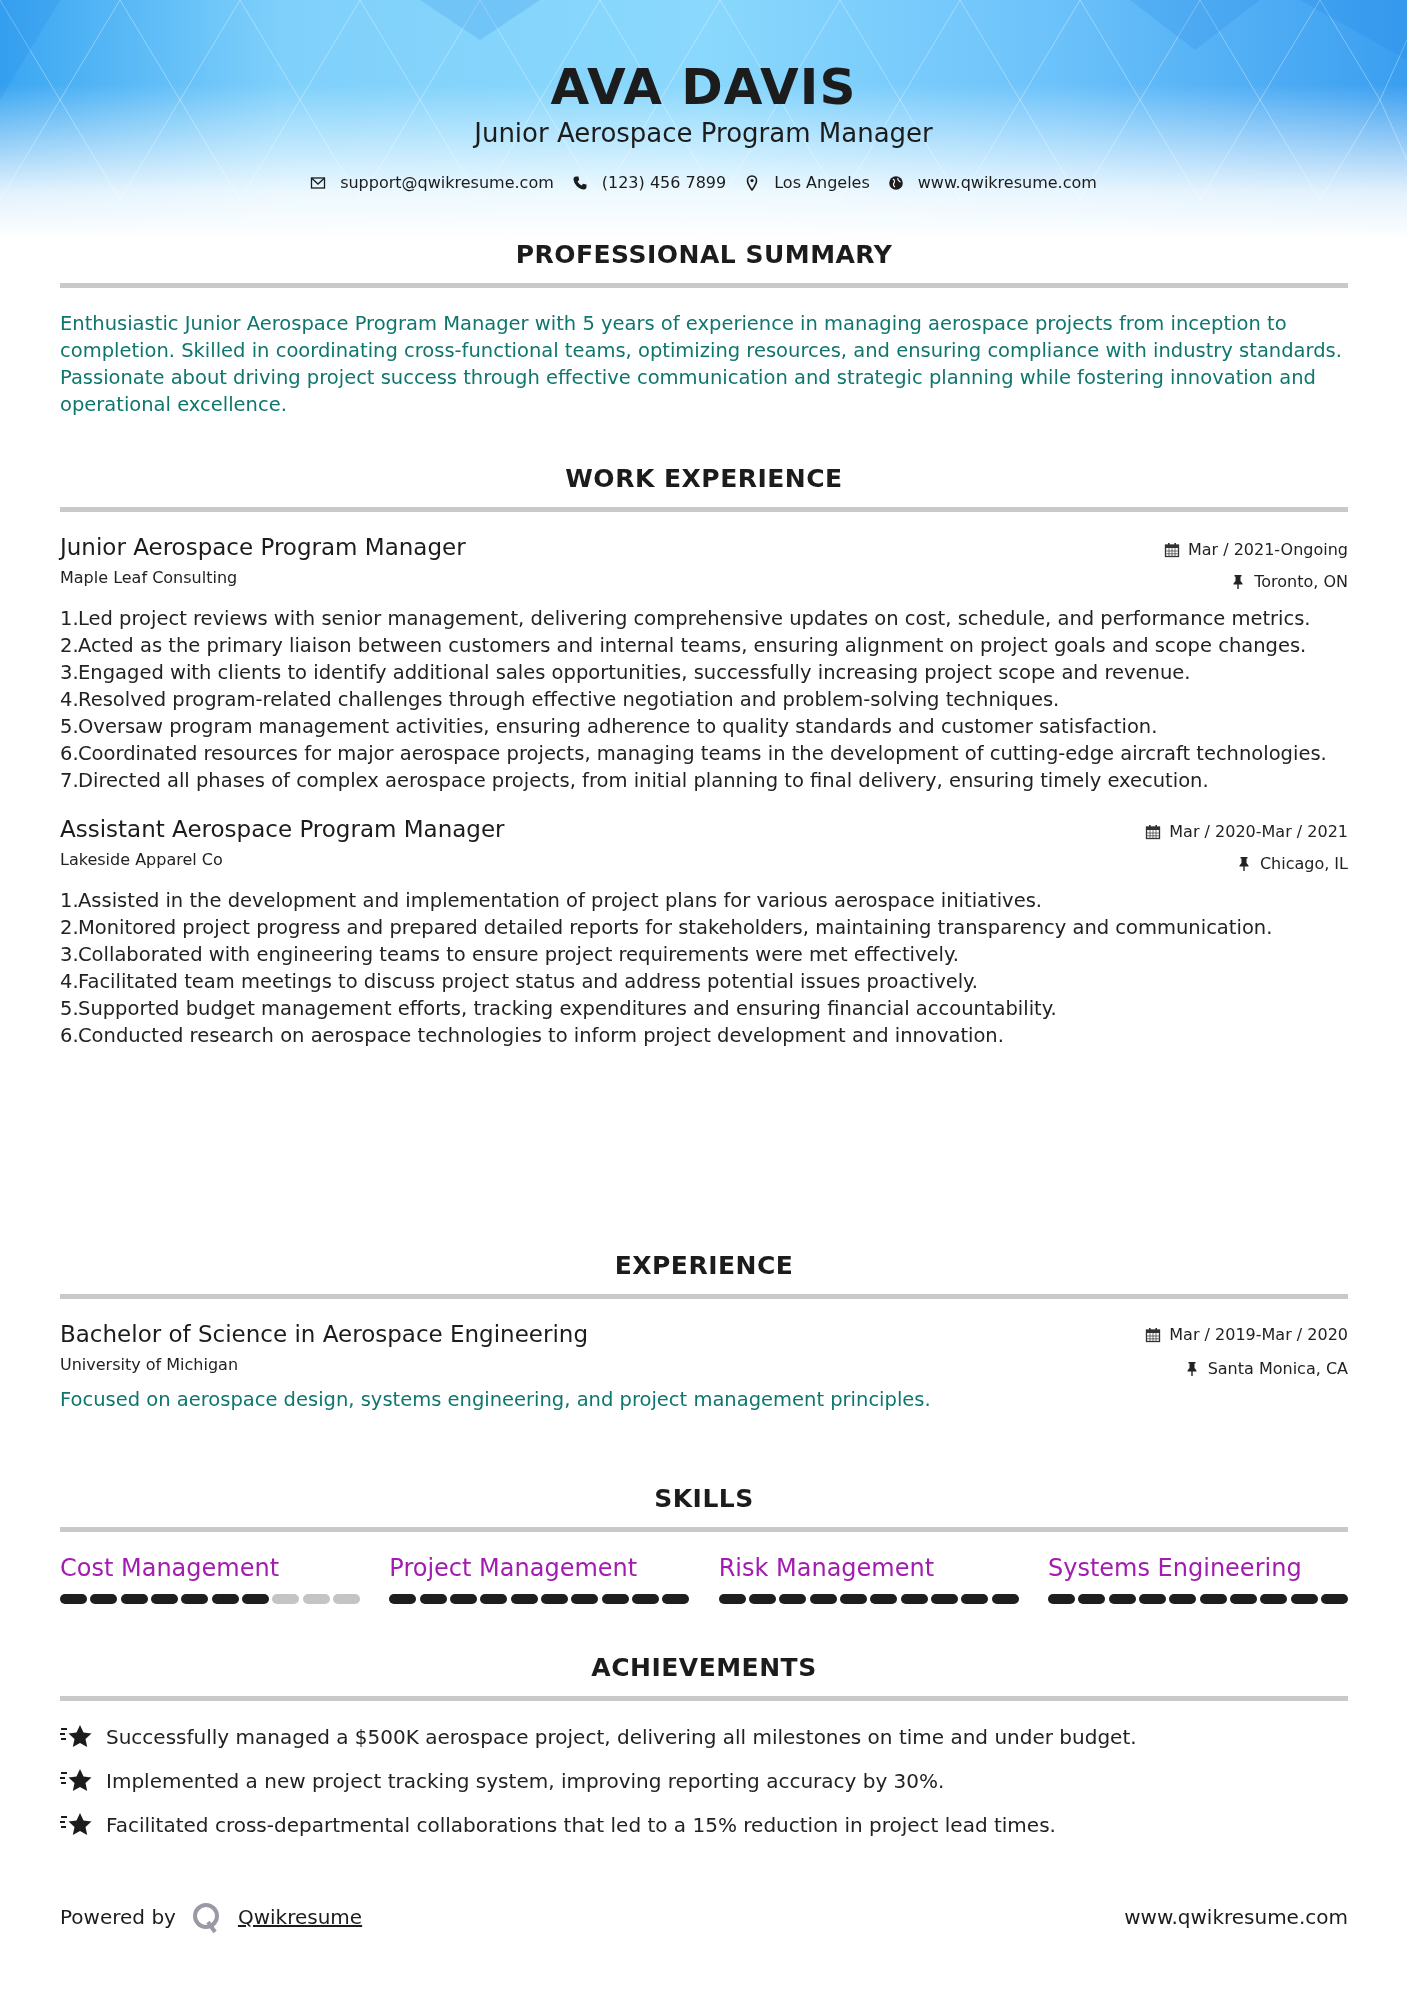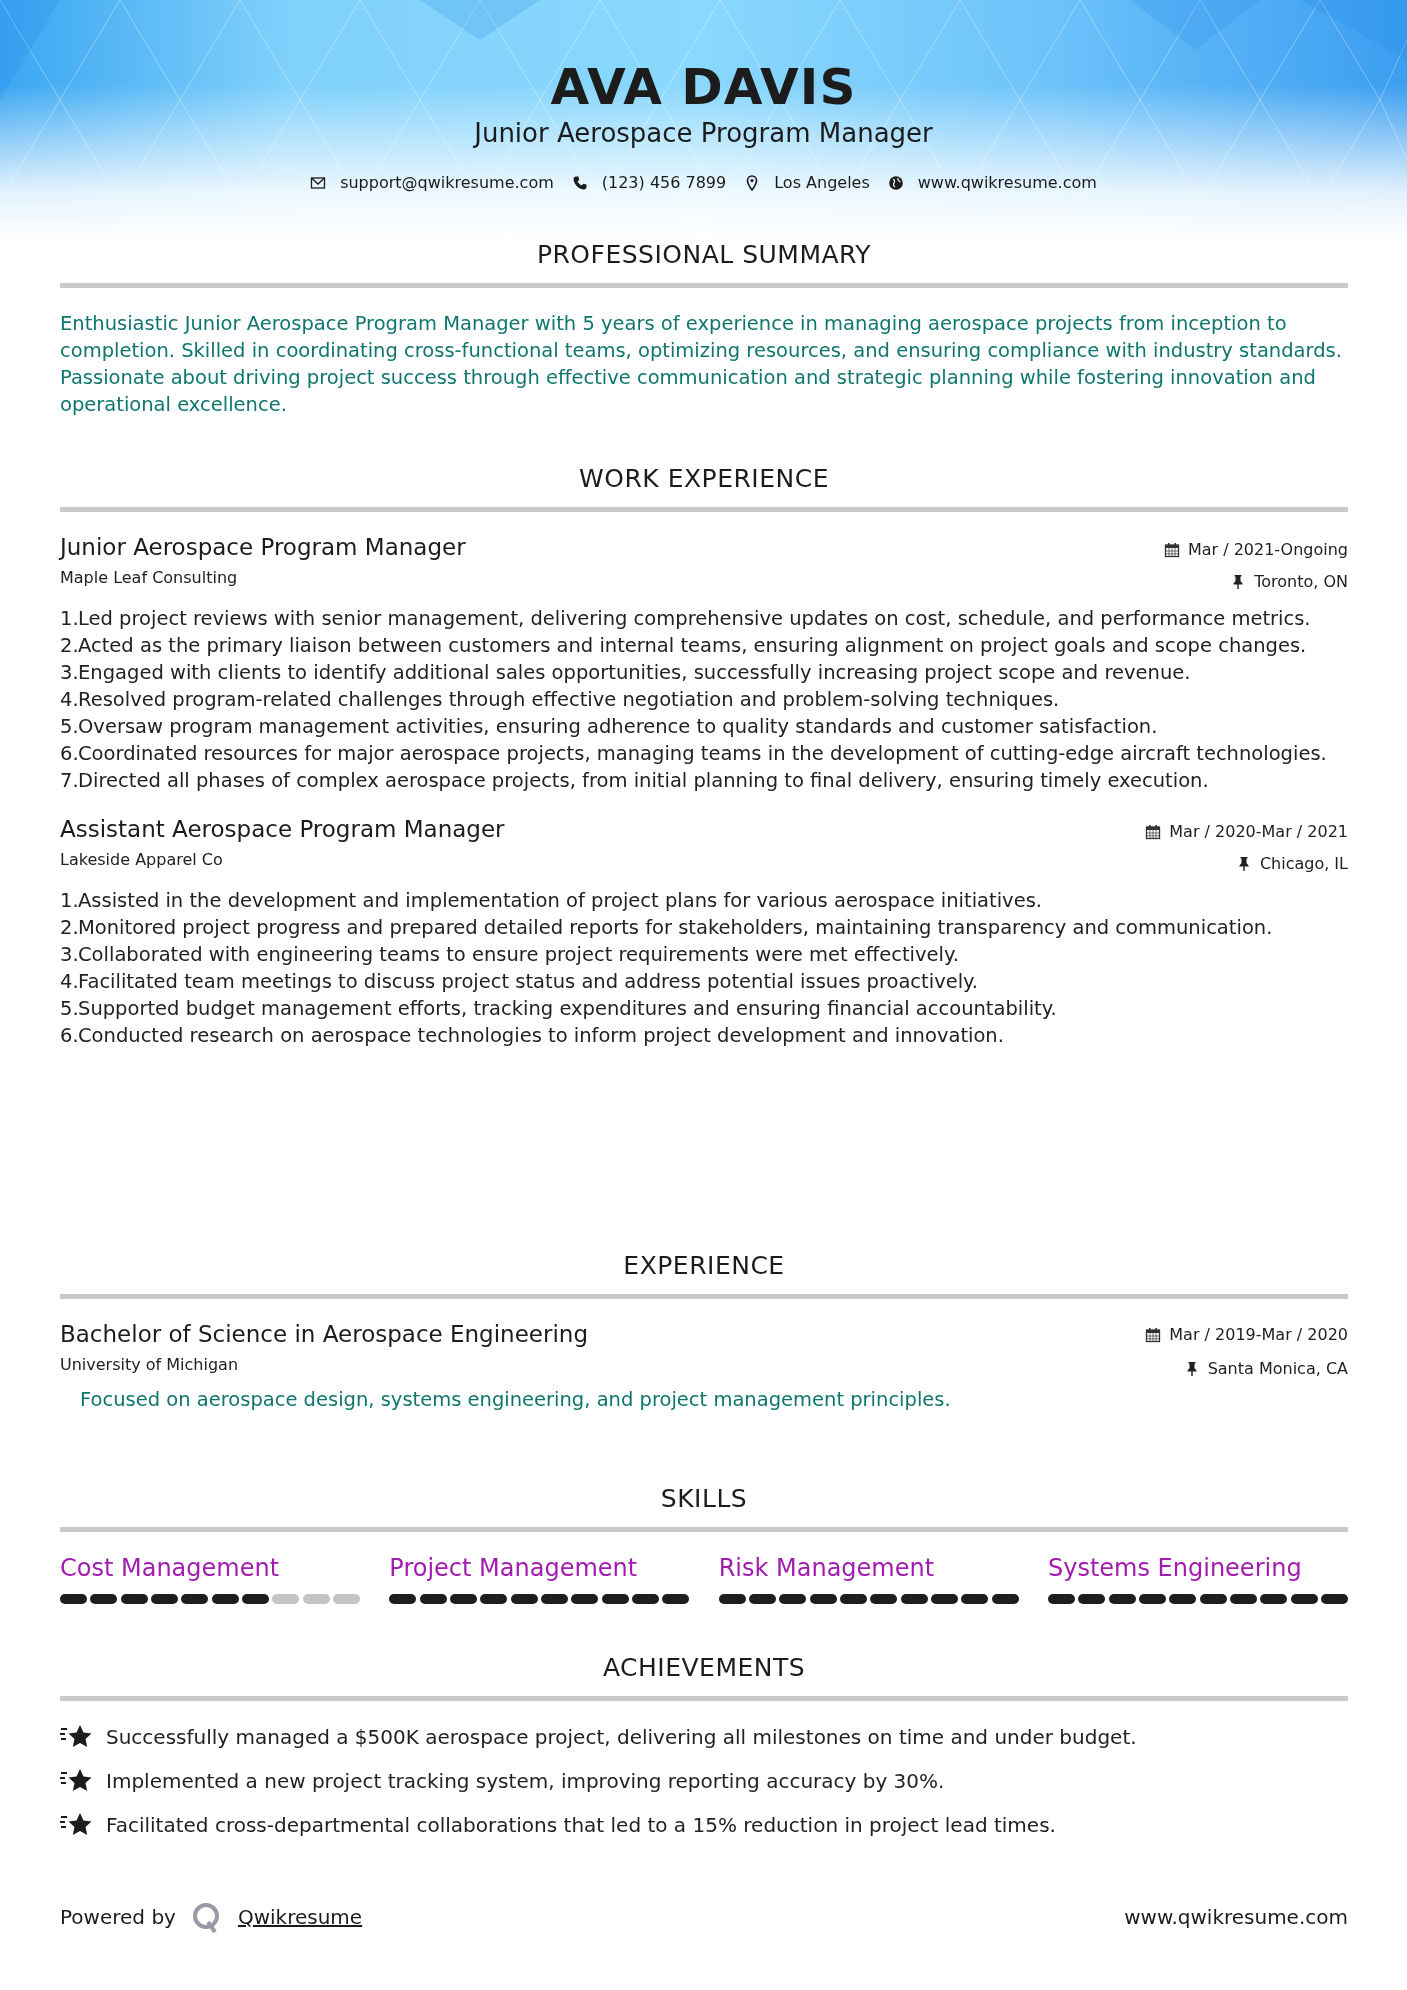--- a/index.html
+++ b/index.html
@@ -34,21 +34,21 @@
       position: absolute; left: 0; right: 0; top: 173px;
       display: flex; justify-content: center; align-items: center;
       font-size: 16px; color: #1c1c1c;
     }
     .contacts .c-icon { width: 16px; height: 16px; margin: 0 14px 0 18px; display: inline-flex; align-items: center; justify-content: center; }
     .contacts .c-icon:first-child { margin-left: 0; }
     .contacts svg { width: 16px; height: 16px; }
 
     .content { position: absolute; left: 60px; width: 1288px; }
     .section-title {
-      text-align: center; font-size: 25px; font-weight: normal; color: #1c1c1c; letter-spacing: 0.5px;
+      text-align: center; font-size: 25px; font-weight: bold; color: #1c1c1c; letter-spacing: 0.5px;
     }
     .section-rule { height: 5px; background: #c9c9c9; margin-top: 14px; }
 
     .para { font-size: 19.5px; line-height: 27px; color: #0f766e; }
 
     .job-head { display: flex; justify-content: space-between; align-items: flex-start; }
     .job-title { font-size: 23px; color: #1c1c1c; }
     .job-meta { font-size: 16px; color: #222; display: flex; align-items: center; }
     .job-meta svg { width: 16px; height: 16px; margin-right: 8px; }
     .company { font-size: 16px; color: #222; }
@@ -270,21 +270,21 @@
   </div>
   <div class="job-head" style="margin-top:8px;">
     <div class="company">University of Michigan</div>
     <div class="job-meta" style="margin-top:4px;">
       <svg viewBox="0 0 16 16">
           <path d="M4.5,1 H11.5 V2.5 H10.5 V7 L12.5,9.5 V10.5 H8.7 V15 H7.3 V10.5 H3.5 V9.5 L5.5,7 V2.5 H4.5 Z" fill="#222"></path>
         </svg>
       <span>Santa Monica, CA</span>
     </div>
   </div>
-  <div class="para" style="margin-top:8px;margin-left:20px;">Focused on aerospace design, systems engineering, and project management principles.</div>
+  <div class="para" style="margin-top:8px;">Focused on aerospace design, systems engineering, and project management principles.</div>
 </div>
 
 <div class="content" style="top:1484px;">
   <div class="section-title">SKILLS</div>
   <div class="section-rule"></div>
   <div class="skills" id="skills-list">
     <div class="skill">
       <div class="skill-name">Cost Management</div>
       <div class="skill-bar">
           <span class="dot"></span>

